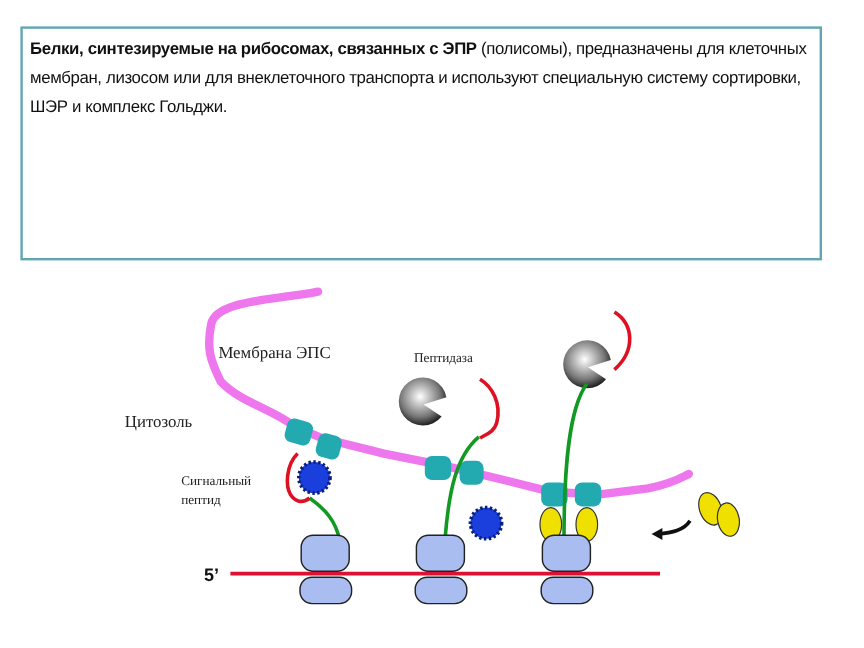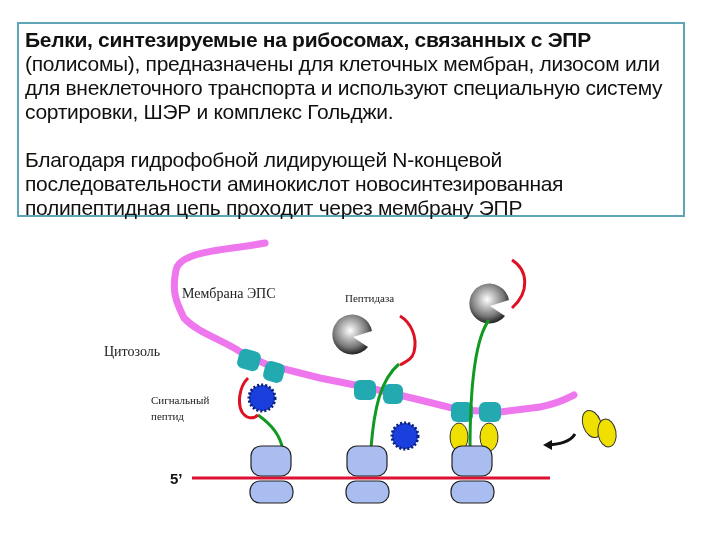--- a/index.html
+++ b/index.html
@@ -1,30 +1,29 @@
 <!DOCTYPE html>
 <html><head>
 <meta charset="utf-8">
 <style>
   html,body{margin:0;padding:0;background:#fff;}
   body{width:720px;height:540px;position:relative;overflow:hidden;font-family:"Liberation Sans",sans-serif;}
   .textbox{position:absolute;left:17px;top:22px;width:668px;height:195px;border:2px solid #5fa5b5;box-sizing:border-box;background:#fff;padding:4px 6px 0 6px;}
-  .tb-p{font-family:"Liberation Sans",sans-serif;font-size:21px;line-height:24px;color:#111;margin:0;letter-spacing:-0.3px;}
+  .tb-p{font-family:"Liberation Sans",sans-serif;font-size:14px;line-height:24px;color:#111;margin:0;letter-spacing:-0.3px;}
   .tb-p b{font-weight:bold;}
   .tb-gap{height:24px;}
   svg.diagram{position:absolute;left:0;top:0;}
   .serif{font-family:"Liberation Serif",serif;}
 </style>
 </head>
 <body>
 
 <div class="textbox">
   <p class="tb-p"><b>Белки, синтезируемые на рибосомах, связанных с ЭПР</b><span> (полисомы), предназначены для клеточных мембран, лизосом или для  внеклеточного транспорта и используют специальную систему сортировки, ШЭР и комплекс Гольджи.</span></p>
   <div class="tb-gap"></div>
-  <p class="tb-p">Благодаря гидрофобной лидирующей N-концевой последовательности аминокислот новосинтезированная полипептидная цепь проходит через мембрану ЭПР</p>
 </div>
 
 <svg class="diagram" width="720" height="540" viewBox="0 0 720 540">
 
   <path d="M265 243 C230 250 180 250 176 270 C172 290 175 300 184 318 C200 335 225 340 245 355 L268 365 L320 378 L370 388 L420 400 L460 410 L500 412 L540 407 C560 403 568 398 574 395" fill="none" stroke="#ee77ee" stroke-width="7" stroke-linecap="round"></path>
 
   <g fill="#22aab0">
     <rect x="238" y="350" width="22" height="20" rx="6" transform="rotate(15 249 360)"></rect>
     <rect x="264" y="362" width="20" height="20" rx="6" transform="rotate(15 274 372)"></rect>
   </g>

